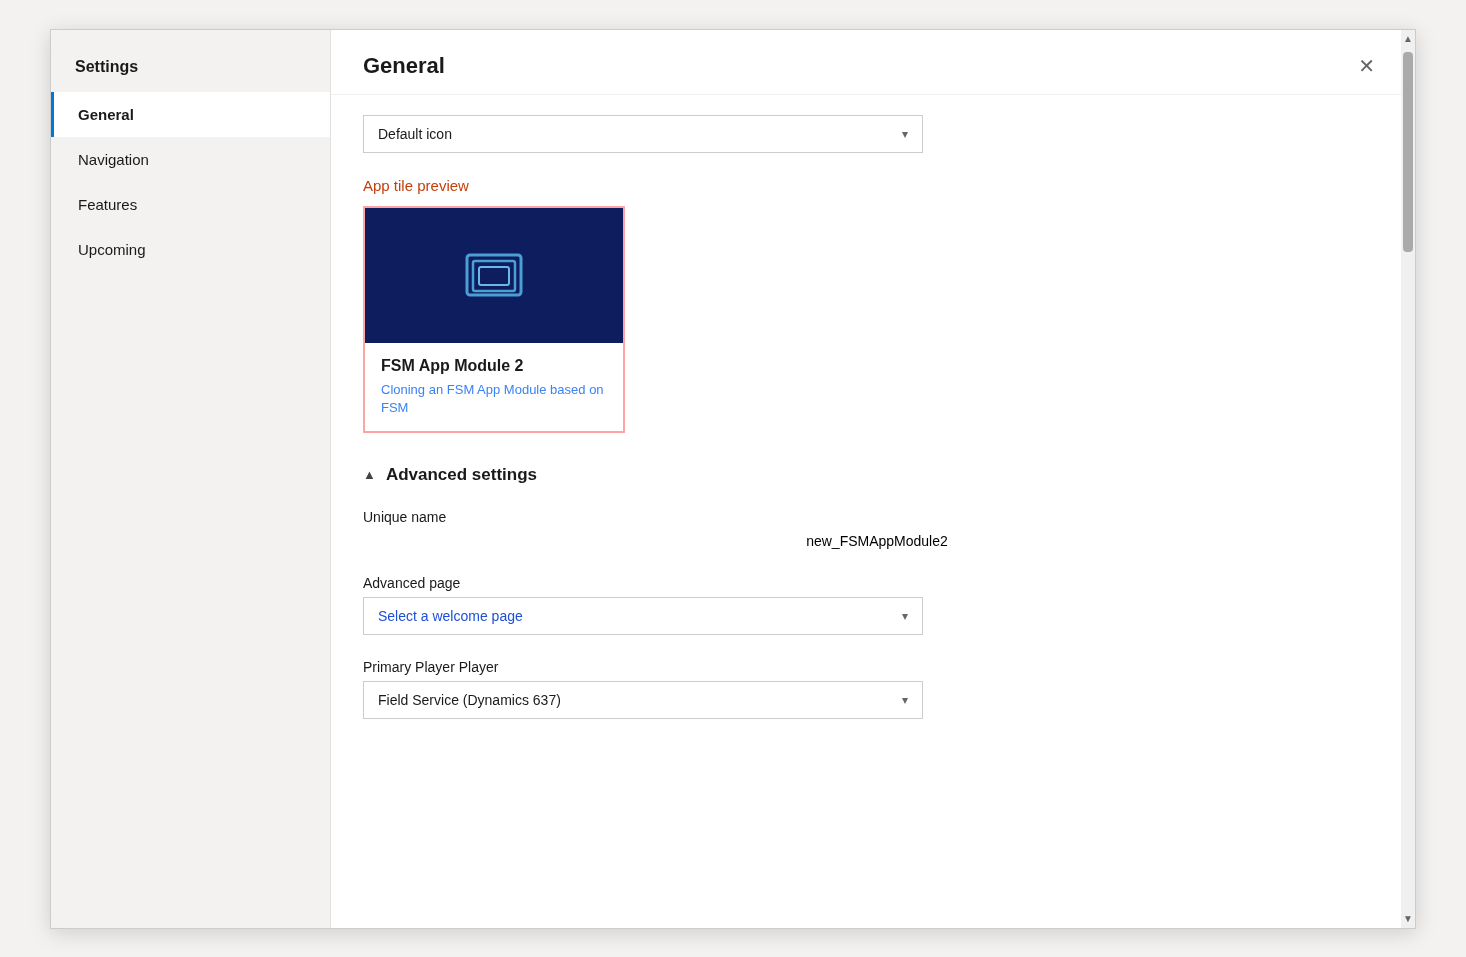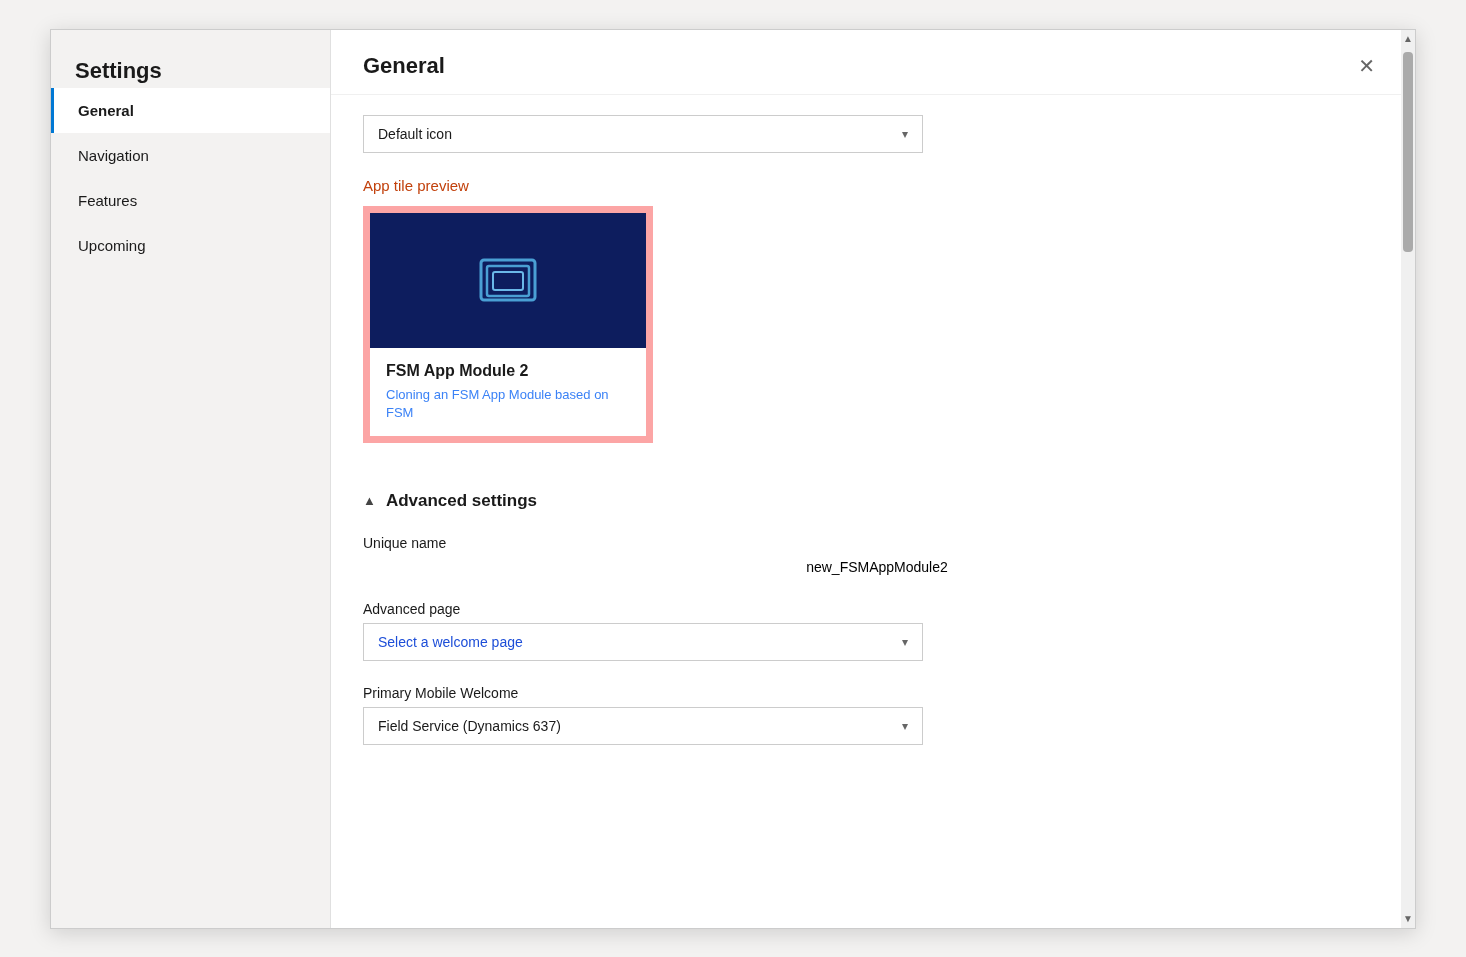--- a/index.html
+++ b/index.html
@@ -24,24 +24,24 @@
     }
     
     .sidebar {
       width: 280px;
       min-width: 280px;
       background: #f3f2f1;
       border-right: 1px solid #e0e0e0;
       padding-top: 16px;
     }
     .sidebar-title {
-      font-size: 22px;
+      font-size: 16px;
       font-weight: 700;
       color: #1a1a1a;
-      padding: 12px 24px 4px 24px;
+      padding: 12px 24px 16px 24px;
     }
     .sidebar-item {
       display: block;
       padding: 14px 24px;
       font-size: 15px;
       color: #1a1a1a;
       cursor: pointer;
       border-left: 3px solid transparent;
       background: transparent;
       width: 100%;
@@ -116,24 +116,24 @@
     }
     .chevron-icon { font-size: 12px; color: #666; }
     
     .section-label {
       font-size: 15px;
       font-weight: 400;
       color: #c2410c;
       margin-bottom: 12px;
     }
     .app-tile {
-      width: 290px;
-      border: 7px solid #fca5a5;
+      width: 262px;
+      border: 2px solid #fca5a5;
       overflow: hidden;
-      margin-bottom: 48px;
+      margin-bottom: 32px;
     }
     .app-tile-image {
       width: 100%;
       height: 135px;
       background: #0d1d5e;
       display: flex;
       align-items: center;
       justify-content: center;
     }
     
@@ -281,21 +281,21 @@
 
       <div class="field-group">
         <div class="field-label">Advanced page</div>
         <div class="dropdown-select">
           <span style="color:#1d4ed8;">Select a welcome page</span>
           <span class="chevron-icon">▾</span>
         </div>
       </div>
 
       <div class="field-group">
-        <div class="field-label">Primary Mobile Welcome</div>
+        <div class="field-label">Primary Player Player</div>
         <div class="dropdown-select">
           <span>Field Service (Dynamics 637)</span>
           <span class="chevron-icon">▾</span>
         </div>
       </div>
 
     </div>
 
     <div class="scroll-rail">
       <button class="scroll-arrow">▲</button>

